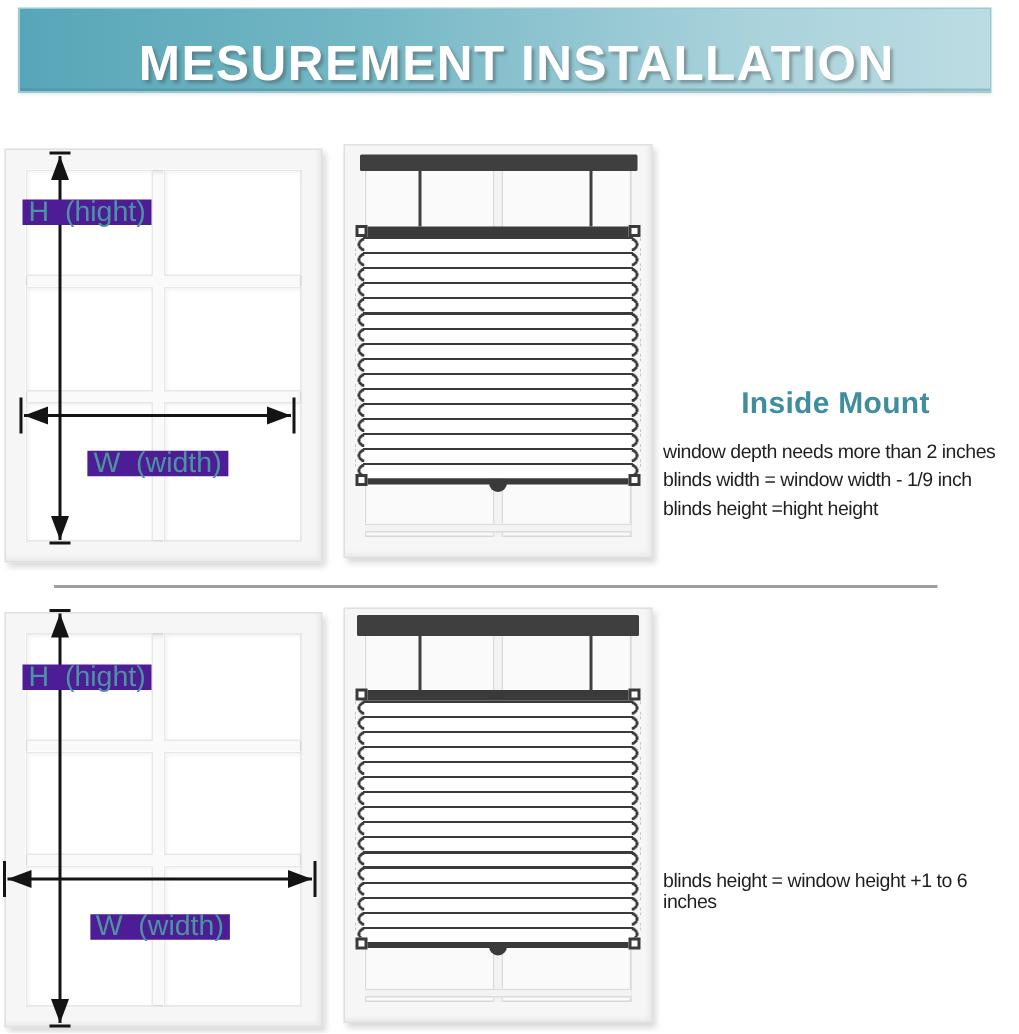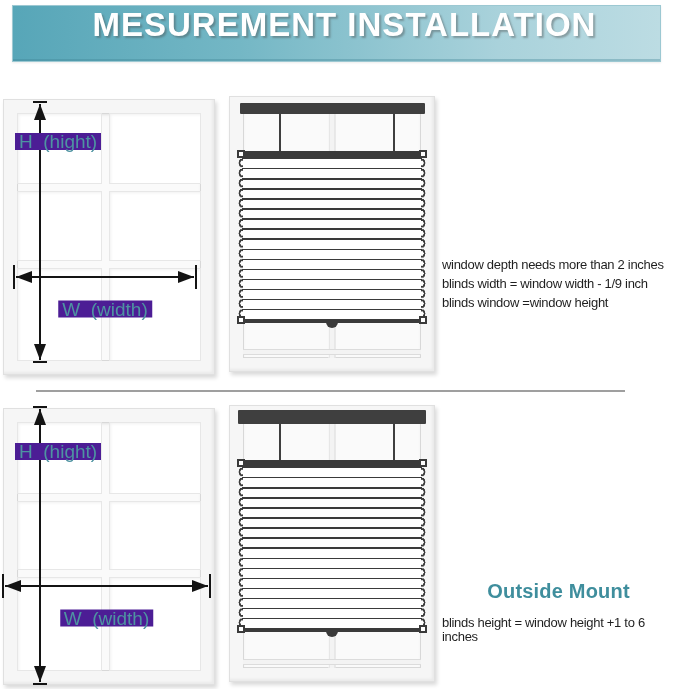--- a/index.html
+++ b/index.html
@@ -4,21 +4,21 @@
 <style>
   html,body{margin:0;padding:0;background:#fff;}
   .stage{
     position:relative;width:679px;height:689px;background:#ffffff;overflow:hidden;
     font-family:"Liberation Sans",sans-serif;
   }
 
   
   .banner{
     position:absolute;left:12px;top:5px;width:649px;height:57px;
-    display:flex;align-items:flex-start;justify-content:center;box-sizing:border-box;
+    display:flex;align-items:flex-end;justify-content:center;box-sizing:border-box;
     background:linear-gradient(90deg,#57a6b8 0%,#74b7c5 35%,#a9d2db 75%,#bcdce3 100%);
     border:1px solid #9cc8d2;
     box-shadow:inset 0 -2px 0 rgba(60,130,145,.35), 0 1px 2px rgba(0,0,0,.08);
     padding-left:16px;
   }
   .banner-title{
     color:#ffffff;font-size:33px;font-weight:bold;letter-spacing:1px;
     text-shadow:2px 2px 2px rgba(70,70,70,.4);white-space:pre;
   }
 
@@ -160,23 +160,24 @@
           <div class="rail-bot">
             <div class="cap l"></div>
             <div class="cap r"></div>
             <div class="pull-tab"></div>
           </div>
         </div>
       </div>
     </div>
 
     <div class="info" style="left:438px;top:258px;width:238px;">
+      <h2>Inside Mount</h2>
       <p>window depth needs more than 2 inches</p>
       <p>blinds width = window width - 1/9 inch</p>
-      <p>blinds window =window height</p>
+      <p>blinds height =hight height</p>
     </div>
   </div>
 
   <div class="divider"></div>
 
   <div class="section s2">
 
     <div class="win" style="left:3px;top:408px;width:212px;height:277px;">
       <div class="opening">
         <div class="panes">
@@ -224,18 +225,17 @@
           <div class="rail-bot">
             <div class="cap l"></div>
             <div class="cap r"></div>
             <div class="pull-tab"></div>
           </div>
         </div>
       </div>
     </div>
 
     <div class="info" style="left:438px;top:580px;width:241px;">
-      <h2>Outside Mount</h2>
       <p>blinds height = window height +1 to 6 inches</p>
     </div>
   </div>
 
 </div>
 
 </body></html>

